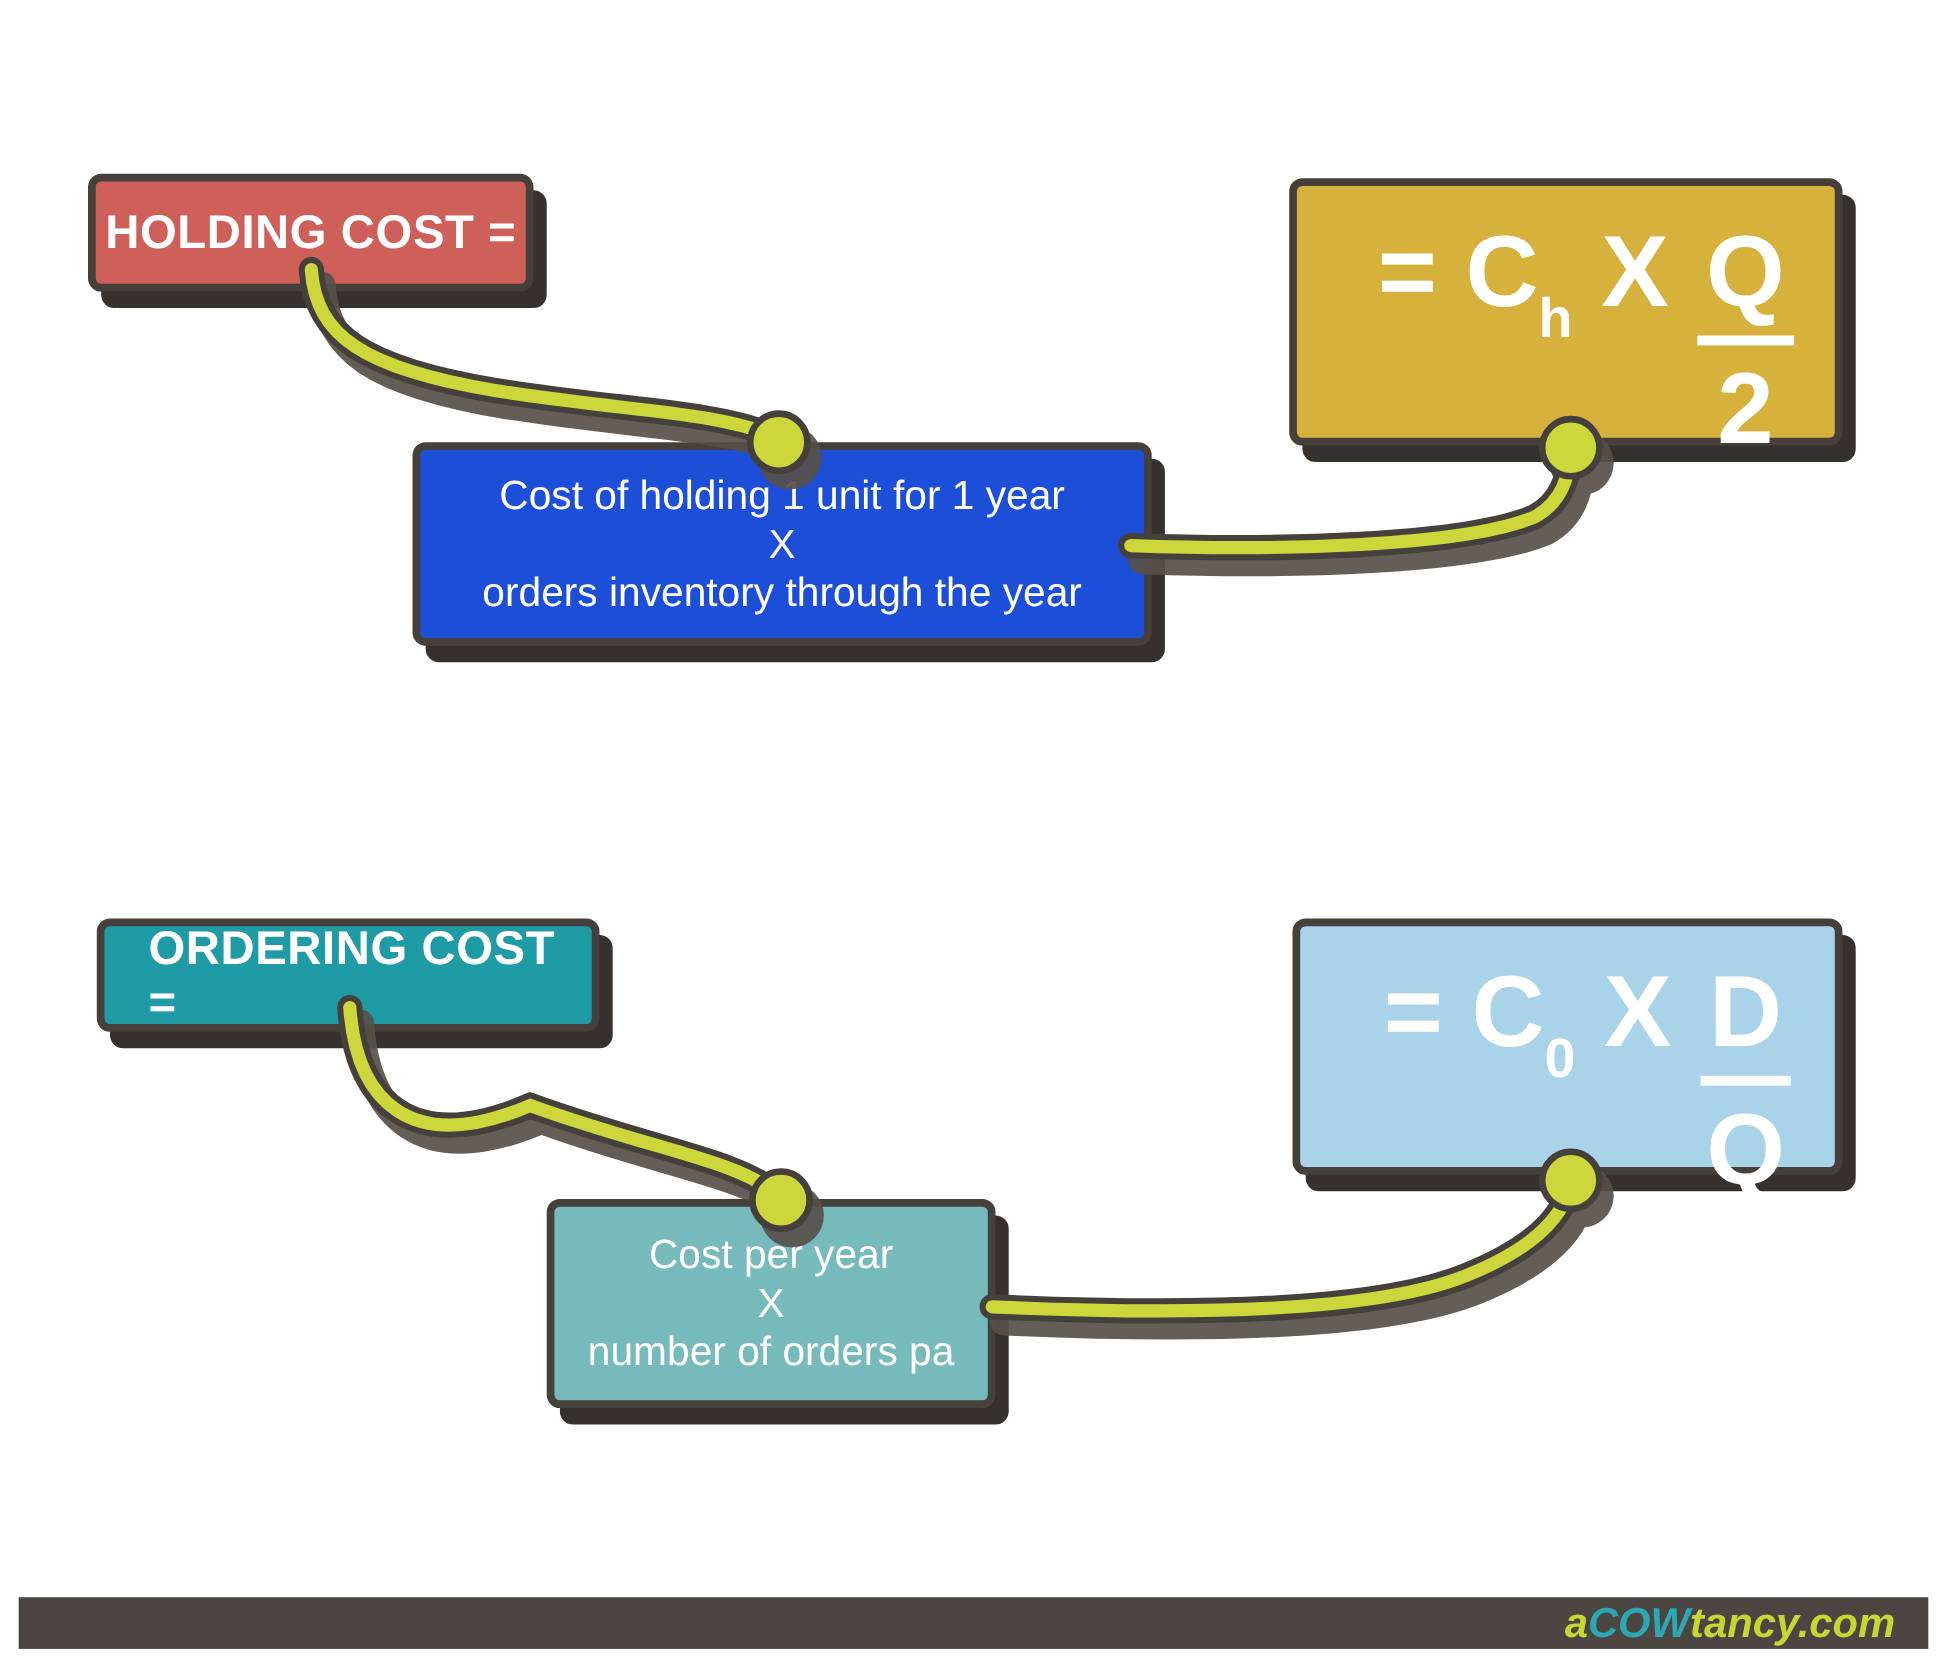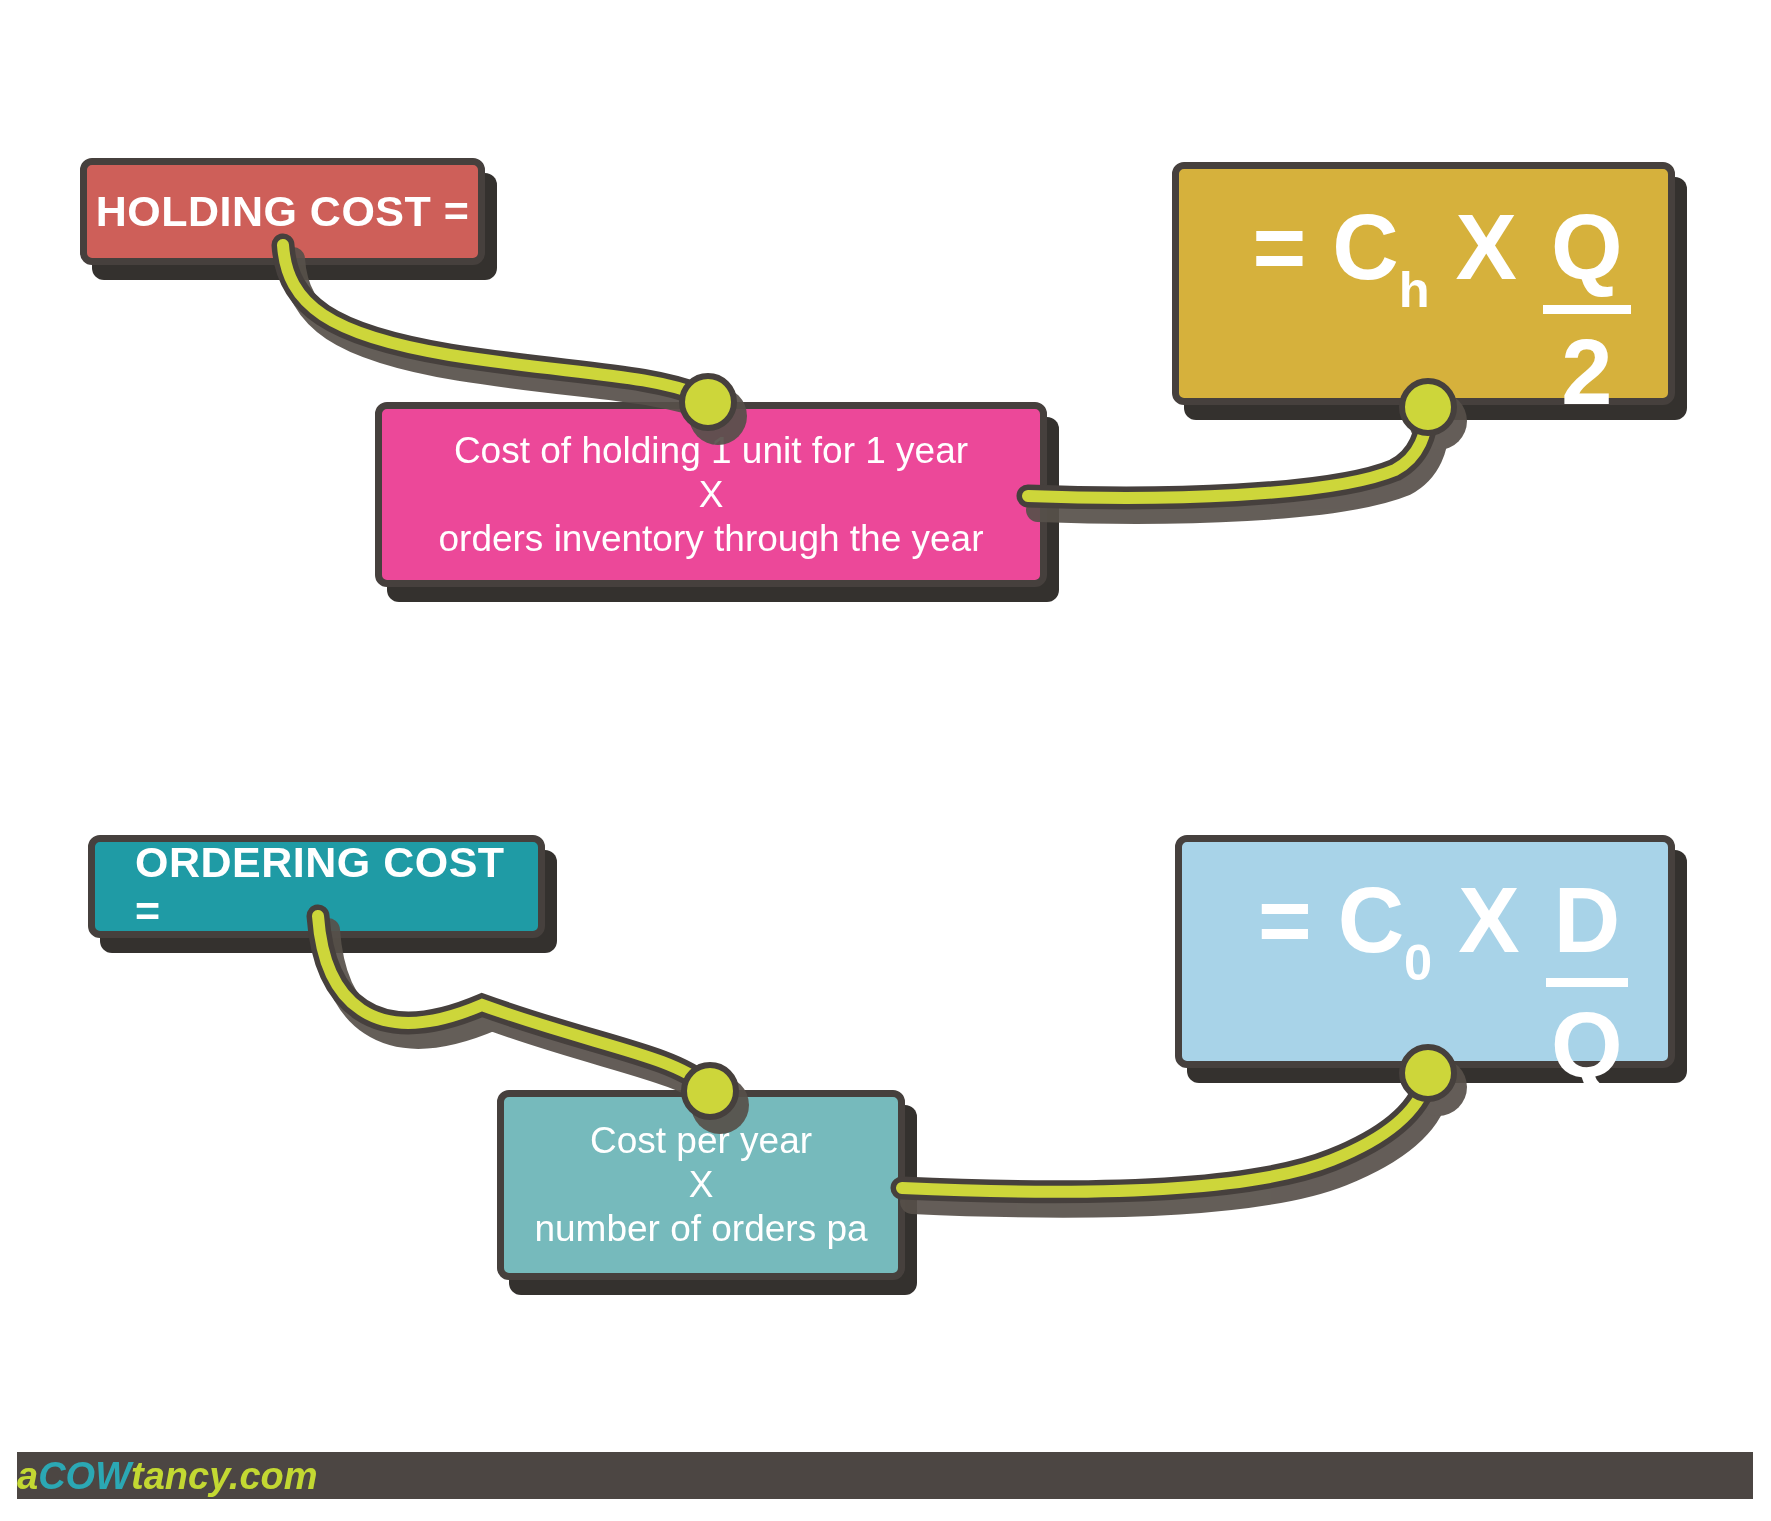--- a/index.html
+++ b/index.html
@@ -9,21 +9,21 @@
   }
   .box{
     position:absolute;border:7px solid #46403d;border-radius:12px;
     box-shadow:12px 15px 0 rgba(24,20,17,0.88);
     display:flex;align-items:center;justify-content:center;
     box-sizing:border-box;color:#ffffff;
   }
   .label-box{font-weight:bold;font-size:43px;letter-spacing:0.5px;}
   .red{left:80px;top:158px;width:405px;height:107px;background:#ce5f59;}
   .gold{left:1172px;top:162px;width:503px;height:243px;background:#d6b13c;align-items:flex-start;}
-  .orange{left:375px;top:402px;width:672px;height:185px;background:#ec4899;}
+  .orange{left:375px;top:402px;width:672px;height:185px;background:#1d4ed8;}
   .tealbox{left:88px;top:835px;width:457px;height:103px;background:#1f9ba5;padding-left:40px;}
   .blue{left:1175px;top:835px;width:500px;height:233px;background:#a8d3e8;align-items:flex-start;}
   .lightteal{left:497px;top:1090px;width:408px;height:190px;background:#76babc;}
   .definition{font-size:37px;line-height:44px;text-align:center;font-weight:normal;}
   .formula{
     display:flex;align-items:flex-start;font-weight:bold;font-size:92px;
     line-height:1.0;padding-top:32px;transform:translateX(18px);
   }
   .formula .gap{width:26px;}
   .formula sub{font-size:0.55em;position:relative;top:0.18em;line-height:1;}
@@ -31,21 +31,21 @@
   .frac .num{border-bottom:9px solid #ffffff;padding:0 8px 12px;}
   .frac .den{padding-top:12px;}
   #connectors{position:absolute;left:0;top:0;z-index:5;pointer-events:none;}
   .conn-shadow{fill:none;stroke:#57504a;stroke-width:24;stroke-linecap:round;}
   .conn-outline{fill:none;stroke:#46403d;stroke-width:23;stroke-linecap:round;}
   .conn-fill{fill:none;stroke:#cdd63a;stroke-width:12;stroke-linecap:round;}
   .dot-shadow{fill:#57504a;}
   .dot{fill:#cdd63a;stroke:#46403d;stroke-width:6;}
   #footer{
     position:absolute;left:17px;top:1452px;width:1736px;height:47px;background:#4c4643;
-    display:flex;align-items:center;padding-right:30px;box-sizing:border-box;
+    display:flex;align-items:center;justify-content:flex-end;padding-right:30px;box-sizing:border-box;
   }
   .brand{font-style:italic;font-weight:bold;font-size:38px;line-height:1;}
   .brand .green{color:#c3d832;}
   .brand .teal{color:#2ba8b4;}
 </style>
 </head>
 <body>
 
 <div id="canvas">
 

